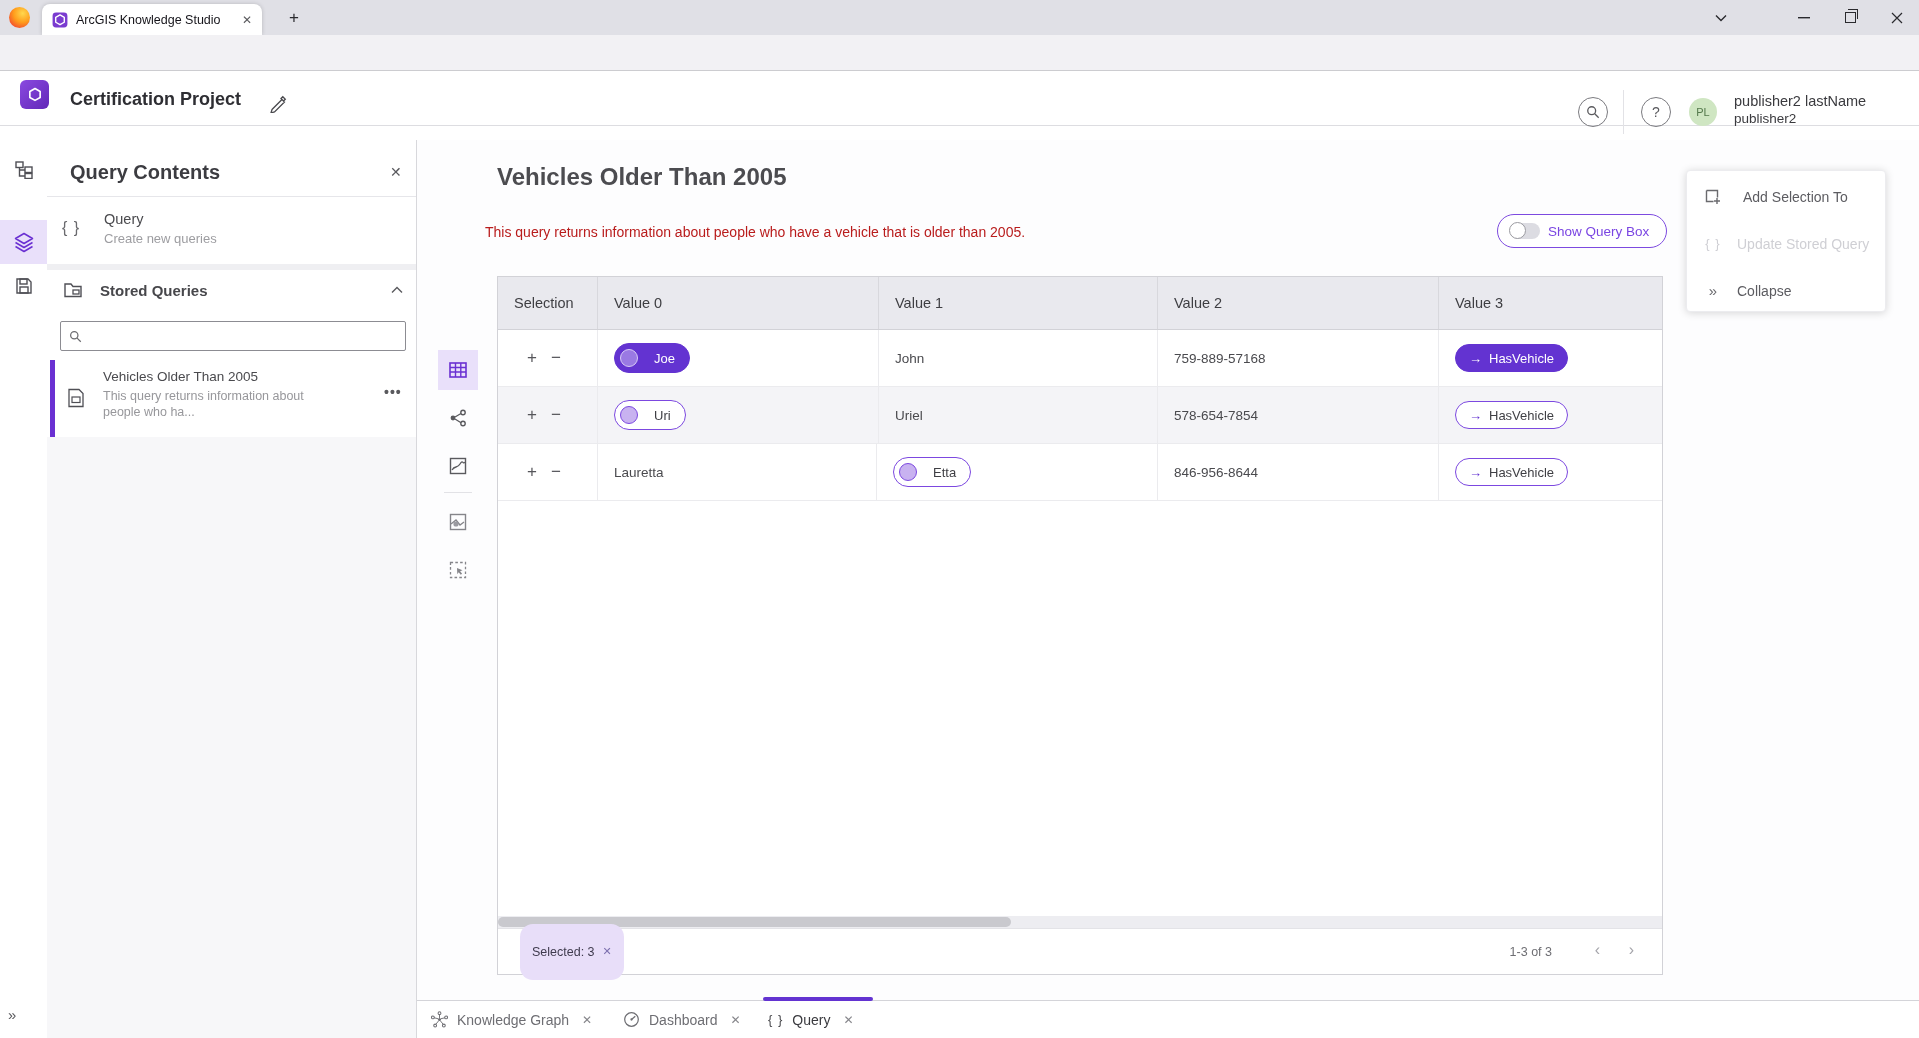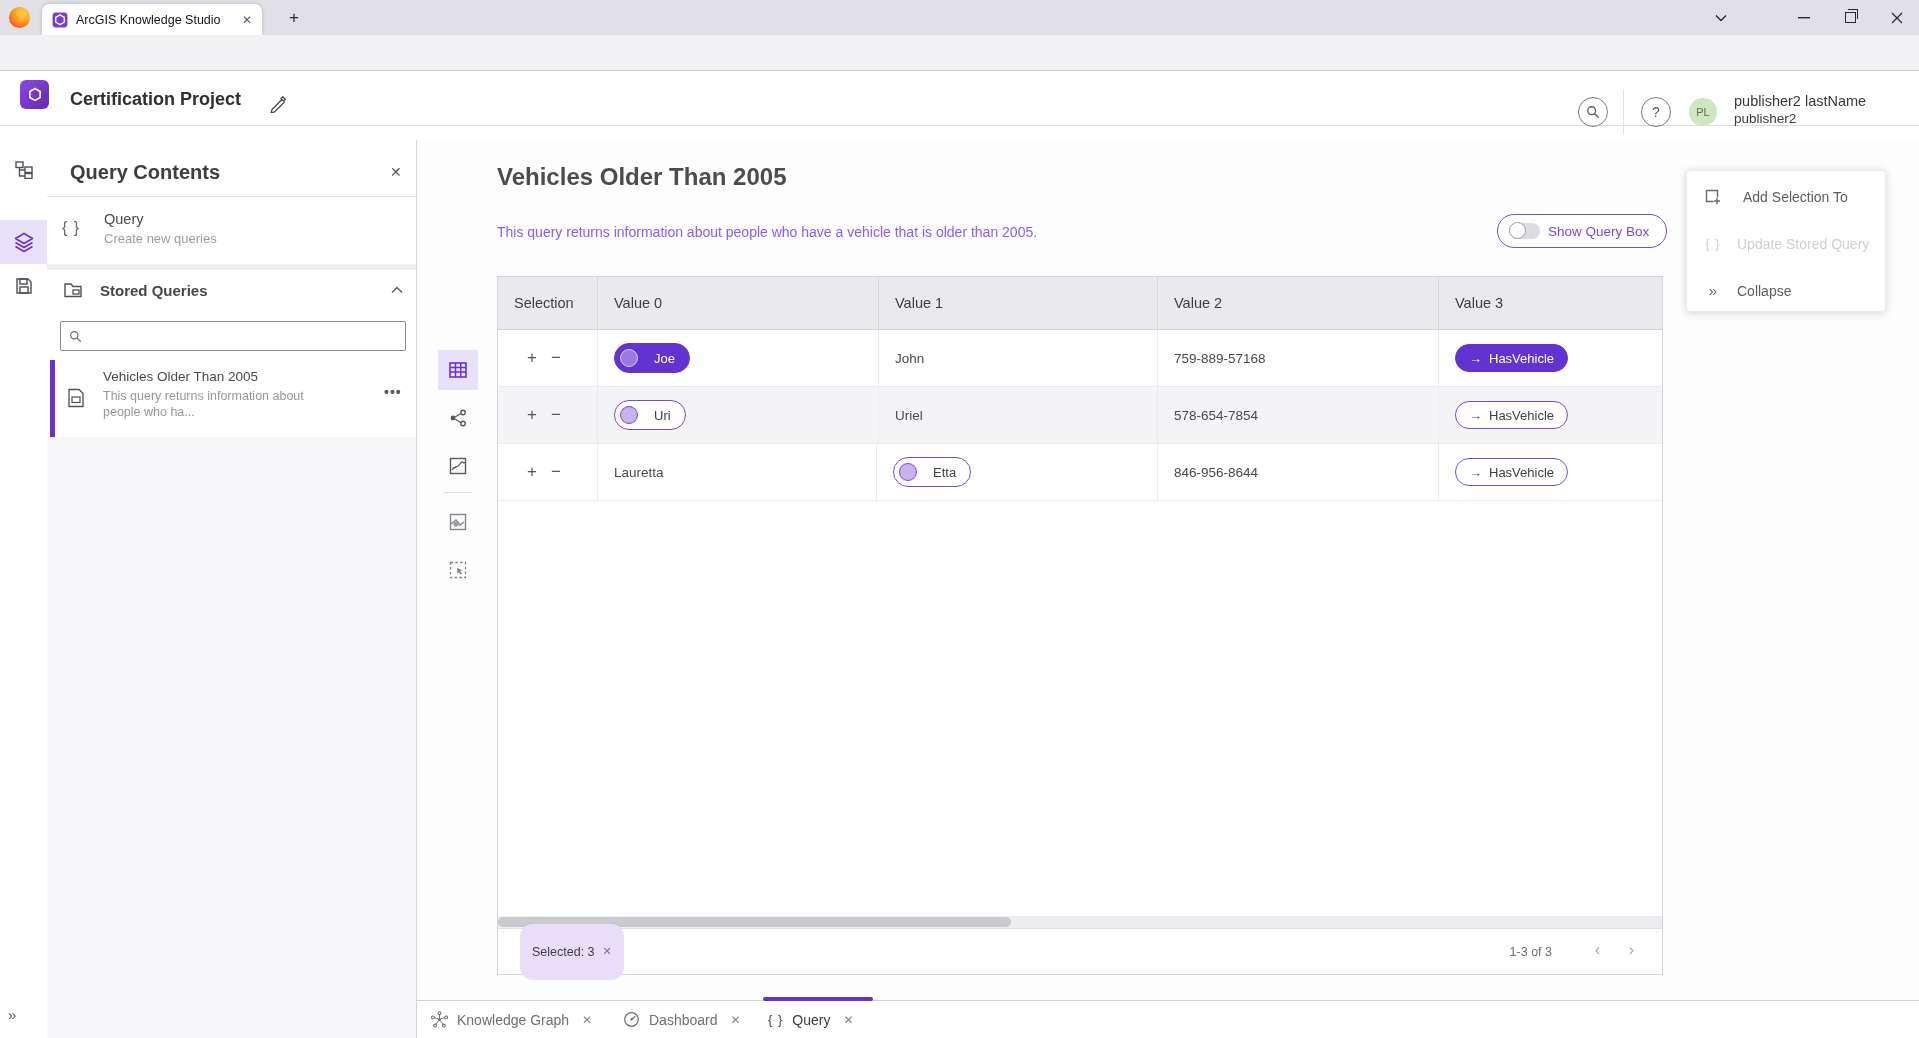--- a/index.html
+++ b/index.html
@@ -52,21 +52,21 @@
   .searchbox{position:absolute;left:13px;top:181px;width:346px;height:30px;border:1px solid #8c8c92;border-radius:2px;
     display:flex;align-items:center;padding:0 8px;box-sizing:border-box;background:#fff;}
   .searchbox input{border:none;outline:none;flex:1;font-size:13px;margin-left:6px;font-family:inherit;background:transparent;}
   .sqitem{position:absolute;left:0;top:220px;width:369px;height:77px;background:#fff;}
   .sqbar{position:absolute;left:3px;top:0;width:5px;height:77px;background:#6a30d2;}
   .graybelow{position:absolute;left:0;top:297px;width:369px;height:601px;background:#f7f7f9;}
 
   
   .main{position:absolute;left:417px;top:140px;width:1502px;height:898px;background:#fdfdfe;}
   .mttl{position:absolute;left:80px;top:23px;font-size:24px;font-weight:600;color:#4c4c50;}
-  .mdesc{position:absolute;left:80px;top:84px;font-size:14px;color:#8b5cf6;}
+  .mdesc{position:absolute;left:68px;top:84px;font-size:14px;color:#b91c1c;}
   .showpill{position:absolute;left:1080px;top:74px;width:170px;height:34px;border:1px solid #7d4ae0;border-radius:17px;
     background:#fff;display:flex;align-items:center;padding:11px 12px;box-sizing:border-box;gap:8px;}
   .track{width:30px;height:16px;border-radius:8px;background:#dcdce2;position:relative;}
   .knob{position:absolute;left:-1px;top:-1px;width:17px;height:17px;border-radius:50%;background:#fff;border:1px solid #9a9aa0;box-sizing:border-box;}
   .showlbl{font-size:13.5px;color:#7a45e2;}
 
   .viewbar{position:absolute;left:21px;top:210px;width:40px;}
   .vitem{width:40px;height:40px;display:flex;align-items:center;justify-content:center;margin-bottom:8px;}
   .vsel{background:#e9e0fa;}
 

